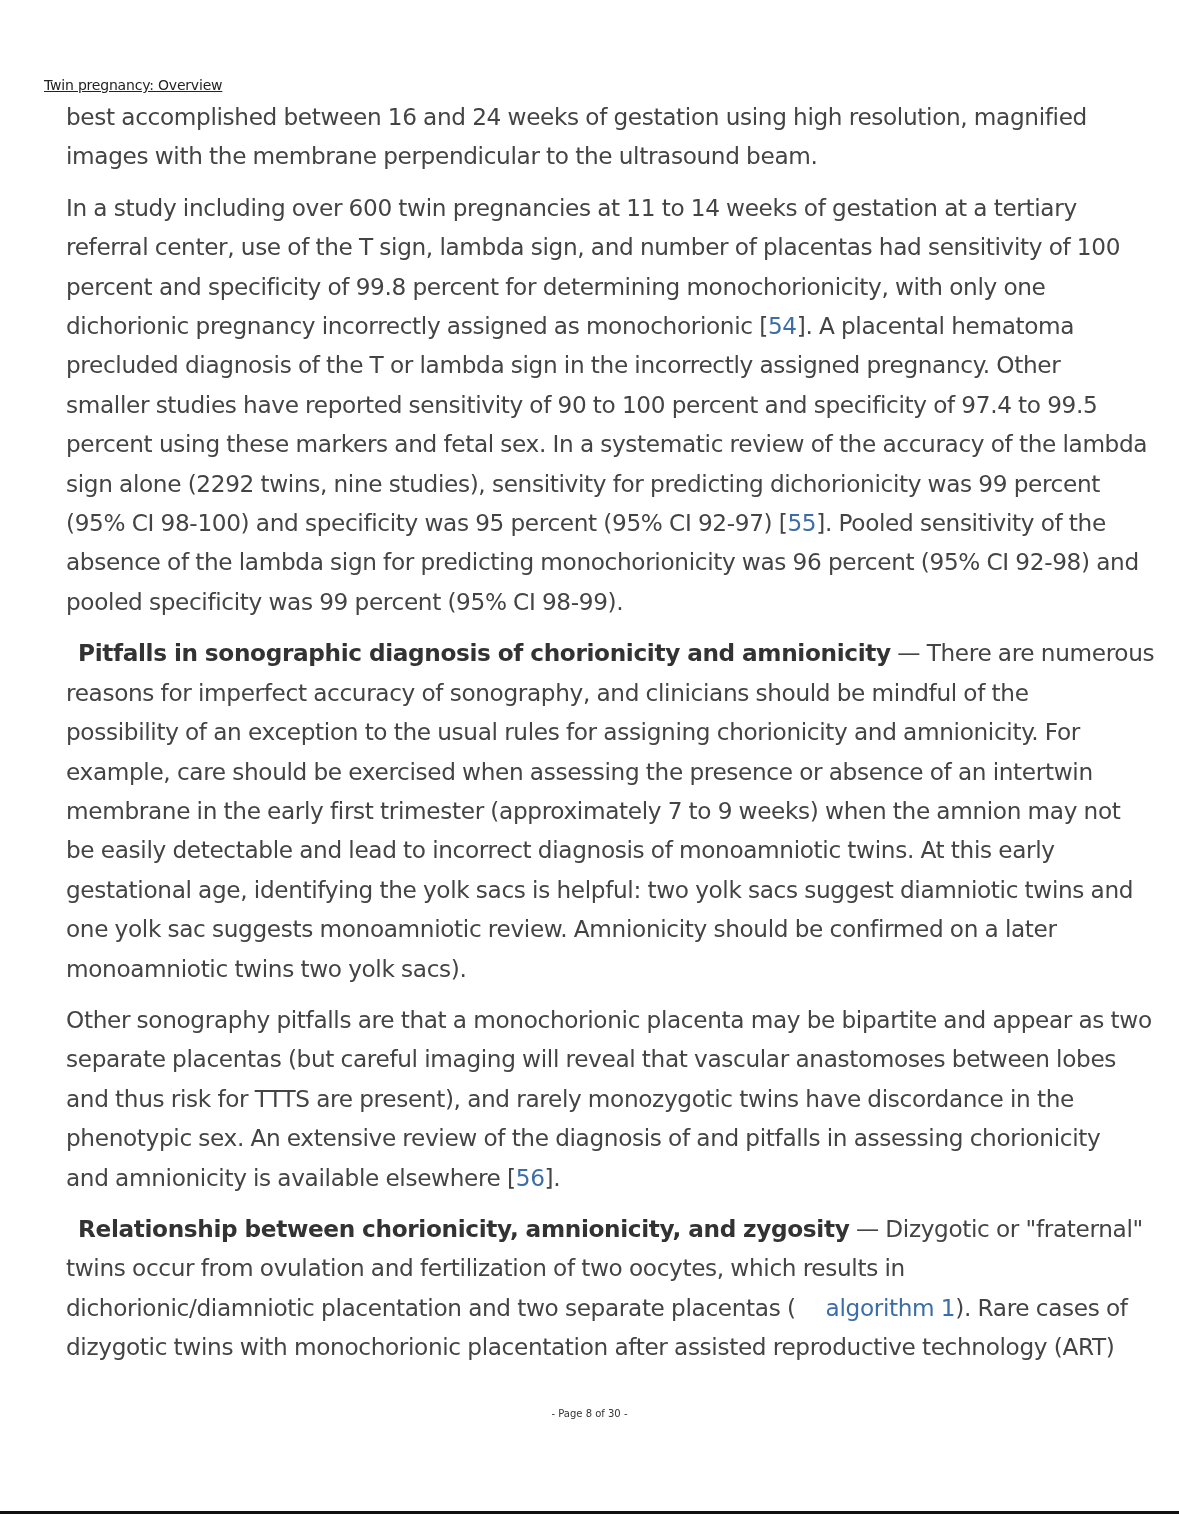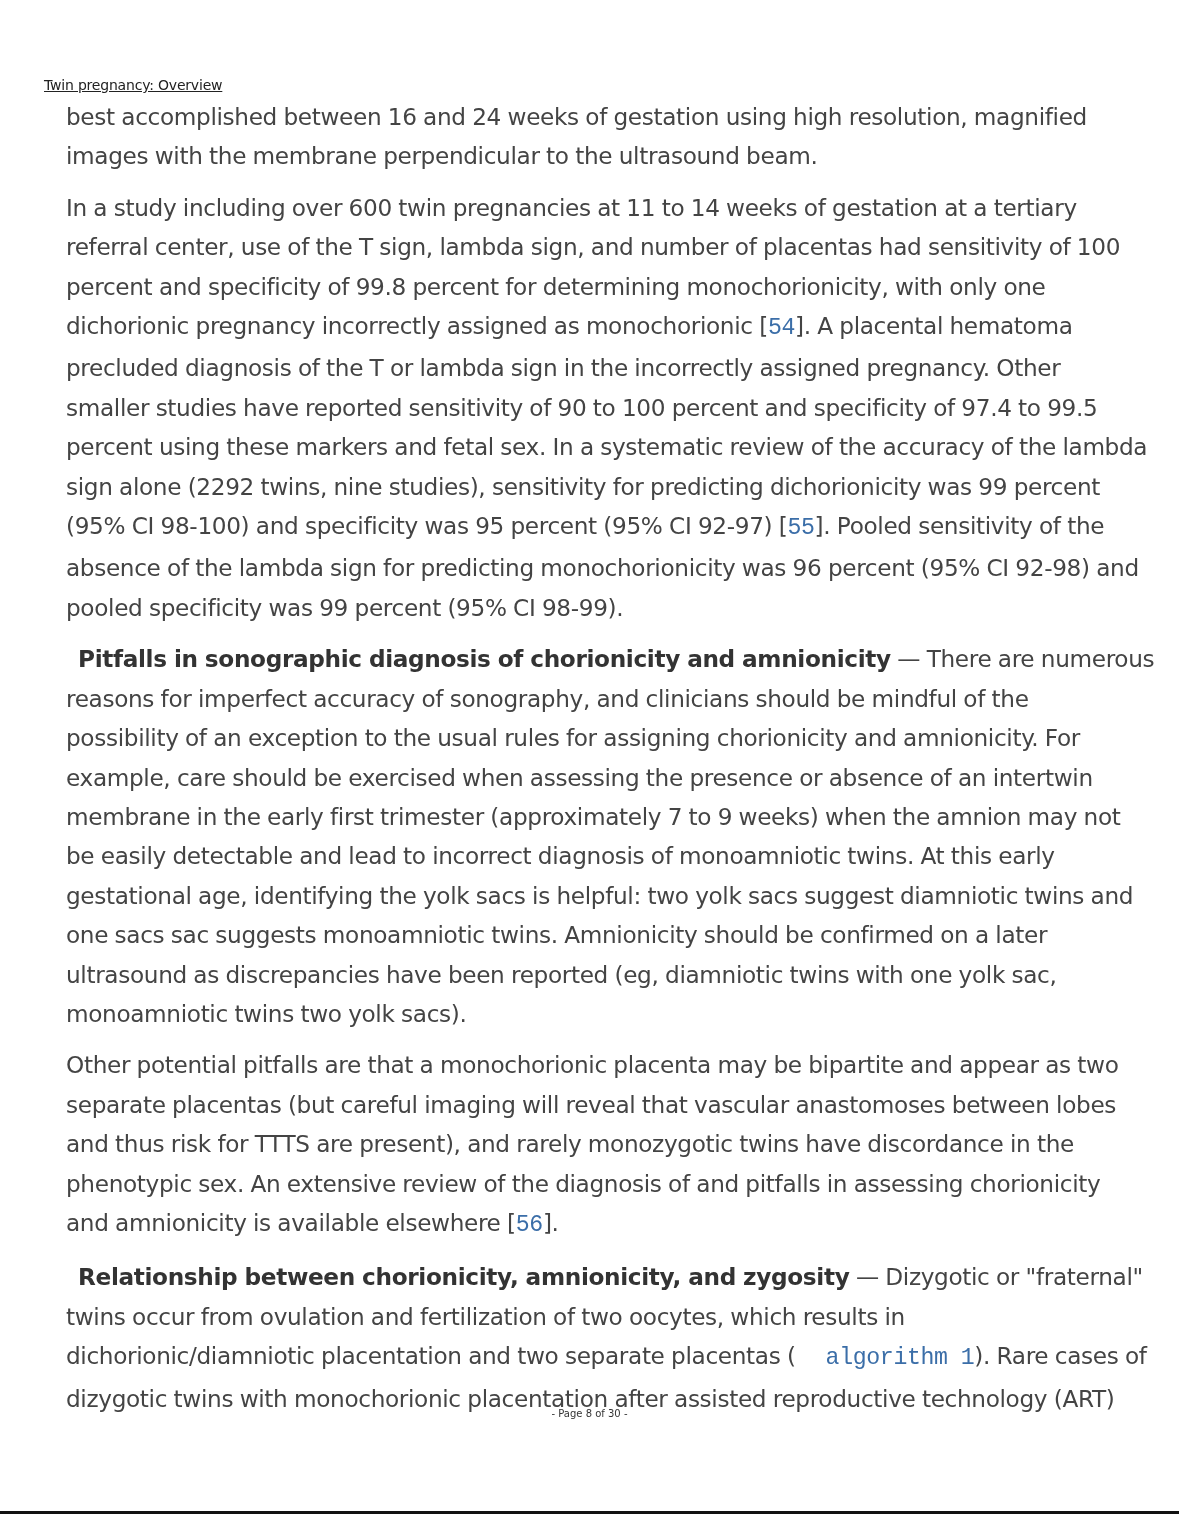--- a/index.html
+++ b/index.html
@@ -14,21 +14,21 @@
   .content {
     position: absolute; left: 58px; top: 97px; width: 1090px;
   }
   .para {
     font-size: 23.2px; line-height: 39.4px; margin: 0 0 12px 0;
     letter-spacing: -0.35px; word-spacing: -0.5px;
     color: #444444;
   }
   .line { display: block; white-space: nowrap; margin-left: 8px; }
   .heading-run { font-weight: bold; color: #333333; padding-left: 12px; }
-  .ref-link { color: #3b6ea8; text-decoration: none; cursor: pointer; font-family: Liberation Mono, monospace; }
+  .ref-link { color: #3b6ea8; text-decoration: none; cursor: pointer; }
   .algo-gap { display: inline-block; width: 30px; }
   .page-footer {
     position: absolute; left: 0; width: 1179px; top: 1408px;
     text-align: center; font-size: 10px; color: #333333;
   }
   .bottom-rule {
     position: absolute; left: 0; width: 1179px; top: 1511px; height: 3px; background: #111111;
   }
 </style>
 </head>
@@ -58,27 +58,26 @@
   </p>
 
   <p class="para">
     <span class="line"><span class="heading-run">Pitfalls in sonographic diagnosis of chorionicity and amnionicity</span><span> — There are numerous</span></span>
     <span class="line">reasons for imperfect accuracy of sonography, and clinicians should be mindful of the</span>
     <span class="line">possibility of an exception to the usual rules for assigning chorionicity and amnionicity. For</span>
     <span class="line">example, care should be exercised when assessing the presence or absence of an intertwin</span>
     <span class="line">membrane in the early first trimester (approximately 7 to 9 weeks) when the amnion may not</span>
     <span class="line">be easily detectable and lead to incorrect diagnosis of monoamniotic twins. At this early</span>
     <span class="line">gestational age, identifying the yolk sacs is helpful: two yolk sacs suggest diamniotic twins and</span>
-    <span class="line">one sacs sac suggests monoamniotic twins. Amnionicity should be confirmed on a later</span>
-    <span class="line">ultrasound as discrepancies have been reported (eg, diamniotic twins with one yolk sac,</span>
+    <span class="line">one yolk sac suggests monoamniotic review. Amnionicity should be confirmed on a later</span>
     <span class="line">monoamniotic twins two yolk sacs).</span>
   </p>
 
   <p class="para">
-    <span class="line">Other potential pitfalls are that a monochorionic placenta may be bipartite and appear as two</span>
+    <span class="line">Other sonography pitfalls are that a monochorionic placenta may be bipartite and appear as two</span>
     <span class="line">separate placentas (but careful imaging will reveal that vascular anastomoses between lobes</span>
     <span class="line">and thus risk for TTTS are present), and rarely monozygotic twins have discordance in the</span>
     <span class="line">phenotypic sex. An extensive review of the diagnosis of and pitfalls in assessing chorionicity</span>
     <span class="line"><span>and amnionicity is available elsewhere [</span><a class="ref-link">56</a><span>].</span></span>
   </p>
 
   <p class="para">
     <span class="line"><span class="heading-run">Relationship between chorionicity, amnionicity, and zygosity</span><span> — Dizygotic or "fraternal"</span></span>
     <span class="line">twins occur from ovulation and fertilization of two oocytes, which results in</span>
     <span class="line"><span>dichorionic/diamniotic placentation and two separate placentas (</span><span class="algo-gap"></span><a class="ref-link">algorithm 1</a><span>). Rare cases of</span></span>

